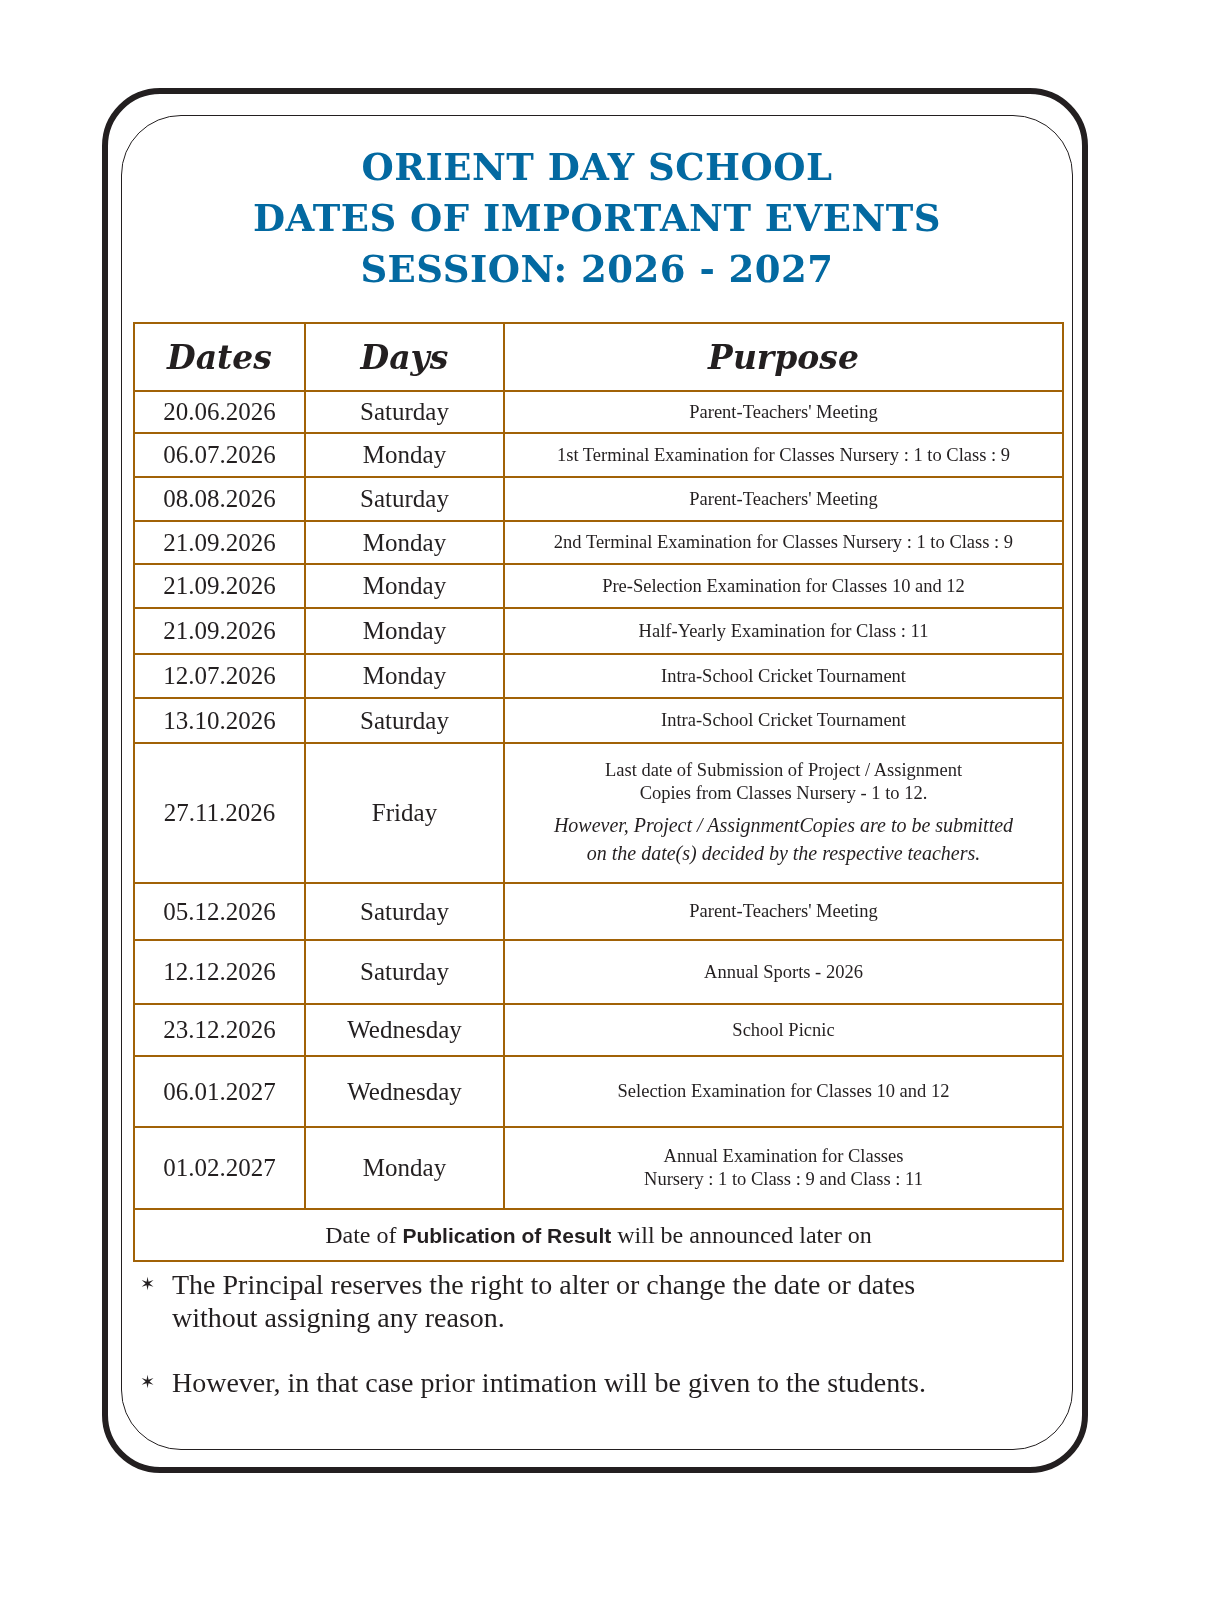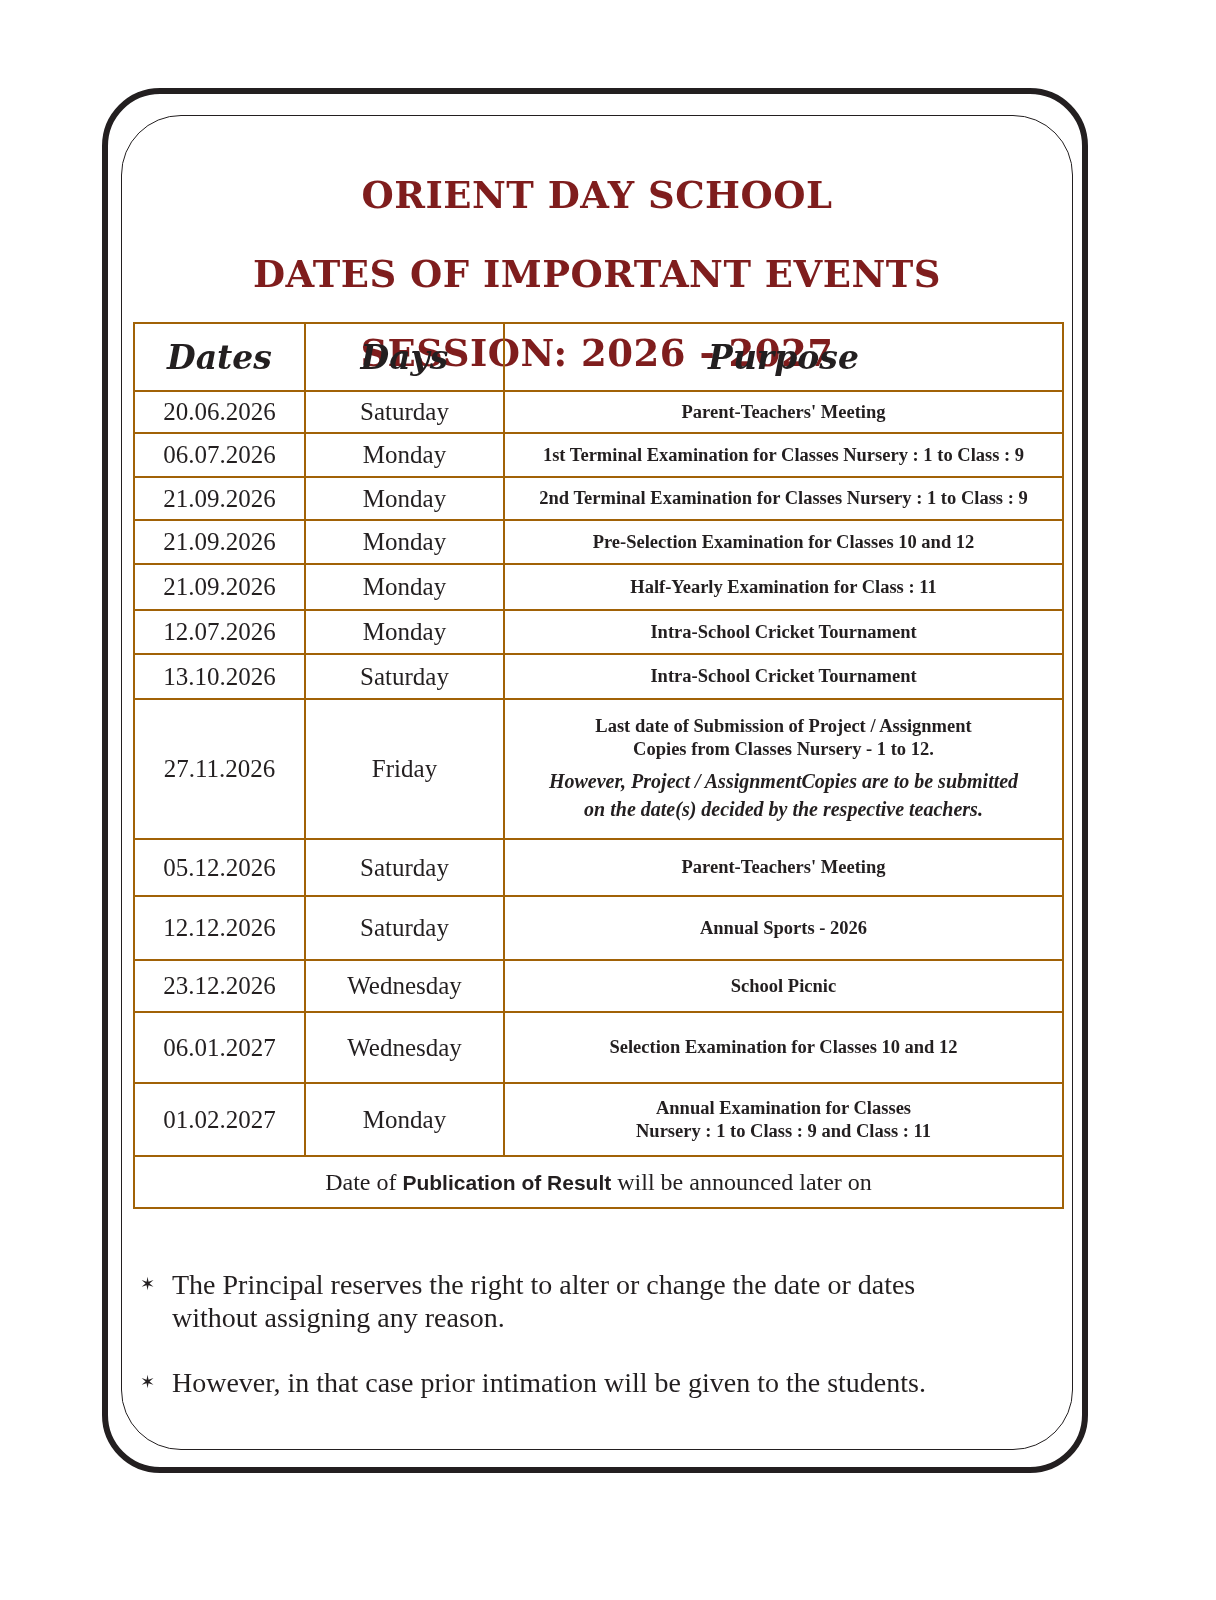--- a/index.html
+++ b/index.html
@@ -8,35 +8,35 @@
     position: absolute; left: 102px; top: 88px; width: 986px; height: 1385px;
     border: 6px solid #231f20; border-radius: 58px; box-sizing: border-box;
   }
   .inner-frame {
     position: absolute; left: 121px; top: 115px; width: 952px; height: 1335px;
     border: 1.5px solid #231f20; border-radius: 60px; box-sizing: border-box;
   }
   .title-block { position: absolute; left: 121px; top: 142px; width: 952px; text-align: center; }
   .title-line {
     font-family: "DejaVu Serif", serif; font-weight: bold; font-size: 37px;
-    line-height: 51px; letter-spacing: 0.5px; color: #7f1d1d; margin-top: 28px;
+    line-height: 51px; letter-spacing: 0.5px; color: #0369a1;
   }
   table.events {
     position: absolute; left: 133px; top: 322px; width: 929px;
     border-collapse: collapse; table-layout: fixed;
   }
   table.events td, table.events th {
     border: 2px solid #a16207; text-align: center; vertical-align: middle; padding: 0;
   }
   th { font-family: "DejaVu Serif", serif; font-style: italic; font-weight: bold; font-size: 33px; height: 66px; }
   col.c-date { width: 171px; }
   col.c-day { width: 199px; }
   col.c-purpose { width: 559px; }
   td.date, td.day { font-family: "Liberation Serif", serif; font-size: 25px; }
-  td.purpose { font-family: "Liberation Serif", serif; font-size: 18.5px; line-height: 23px; font-weight: bold; }
+  td.purpose { font-family: "Liberation Serif", serif; font-size: 18.5px; line-height: 23px; }
   td.purpose .italic-note { font-style: italic; font-size: 20px; line-height: 28px; margin-top: 6px; }
   td.footer-cell { font-family: "Liberation Serif", serif; font-size: 24px; height: 50px; }
   td.footer-cell b { font-family: Liberation Sans, sans-serif; font-size: 21px; }
   .notes { position: absolute; left: 140px; top: 1268px; width: 900px; font-family: "Liberation Serif", serif; font-size: 28px; line-height: 33px; }
   .note { display: flex; align-items: flex-start; }
   .note + .note { margin-top: 32px; }
   .star { width: 32px; font-size: 18px; line-height: 33px; flex: 0 0 32px; text-align: left; }
 </style>
 </head>
 <body>
@@ -66,20 +66,25 @@
   <tbody>
     <tr style="height:42px">
       <td class="date">20.06.2026</td>
       <td class="day">Saturday</td>
       <td class="purpose">Parent-Teachers' Meeting</td>
     </tr>
     <tr style="height:44px">
       <td class="date">06.07.2026</td>
       <td class="day">Monday</td>
       <td class="purpose">1st Terminal Examination for Classes Nursery : 1 to Class : 9</td>
+    </tr>
+    <tr style="height:44px">
+      <td class="date">08.08.2026</td>
+      <td class="day">Saturday</td>
+      <td class="purpose">Parent-Teachers' Meeting</td>
     </tr>
     <tr style="height:43px">
       <td class="date">21.09.2026</td>
       <td class="day">Monday</td>
       <td class="purpose">2nd Terminal Examination for Classes Nursery : 1 to Class : 9</td>
     </tr>
     <tr style="height:44px">
       <td class="date">21.09.2026</td>
       <td class="day">Monday</td>
       <td class="purpose">Pre-Selection Examination for Classes 10 and 12</td>
@@ -124,21 +129,21 @@
     <tr style="height:52px">
       <td class="date">23.12.2026</td>
       <td class="day">Wednesday</td>
       <td class="purpose">School Picnic</td>
     </tr>
     <tr style="height:71px">
       <td class="date">06.01.2027</td>
       <td class="day">Wednesday</td>
       <td class="purpose">Selection Examination for Classes 10 and 12</td>
     </tr>
-    <tr style="height:73px">
+    <tr style="height:82px">
       <td class="date">01.02.2027</td>
       <td class="day">Monday</td>
       <td class="purpose">
         <div>Annual Examination for Classes</div>
         <div>Nursery : 1 to Class : 9 and Class : 11</div>
       </td>
     </tr>
     <tr>
       <td class="footer-cell" colspan="3"><span>Date of </span><b>Publication of Result</b><span> will be announced later on</span></td>
     </tr>

